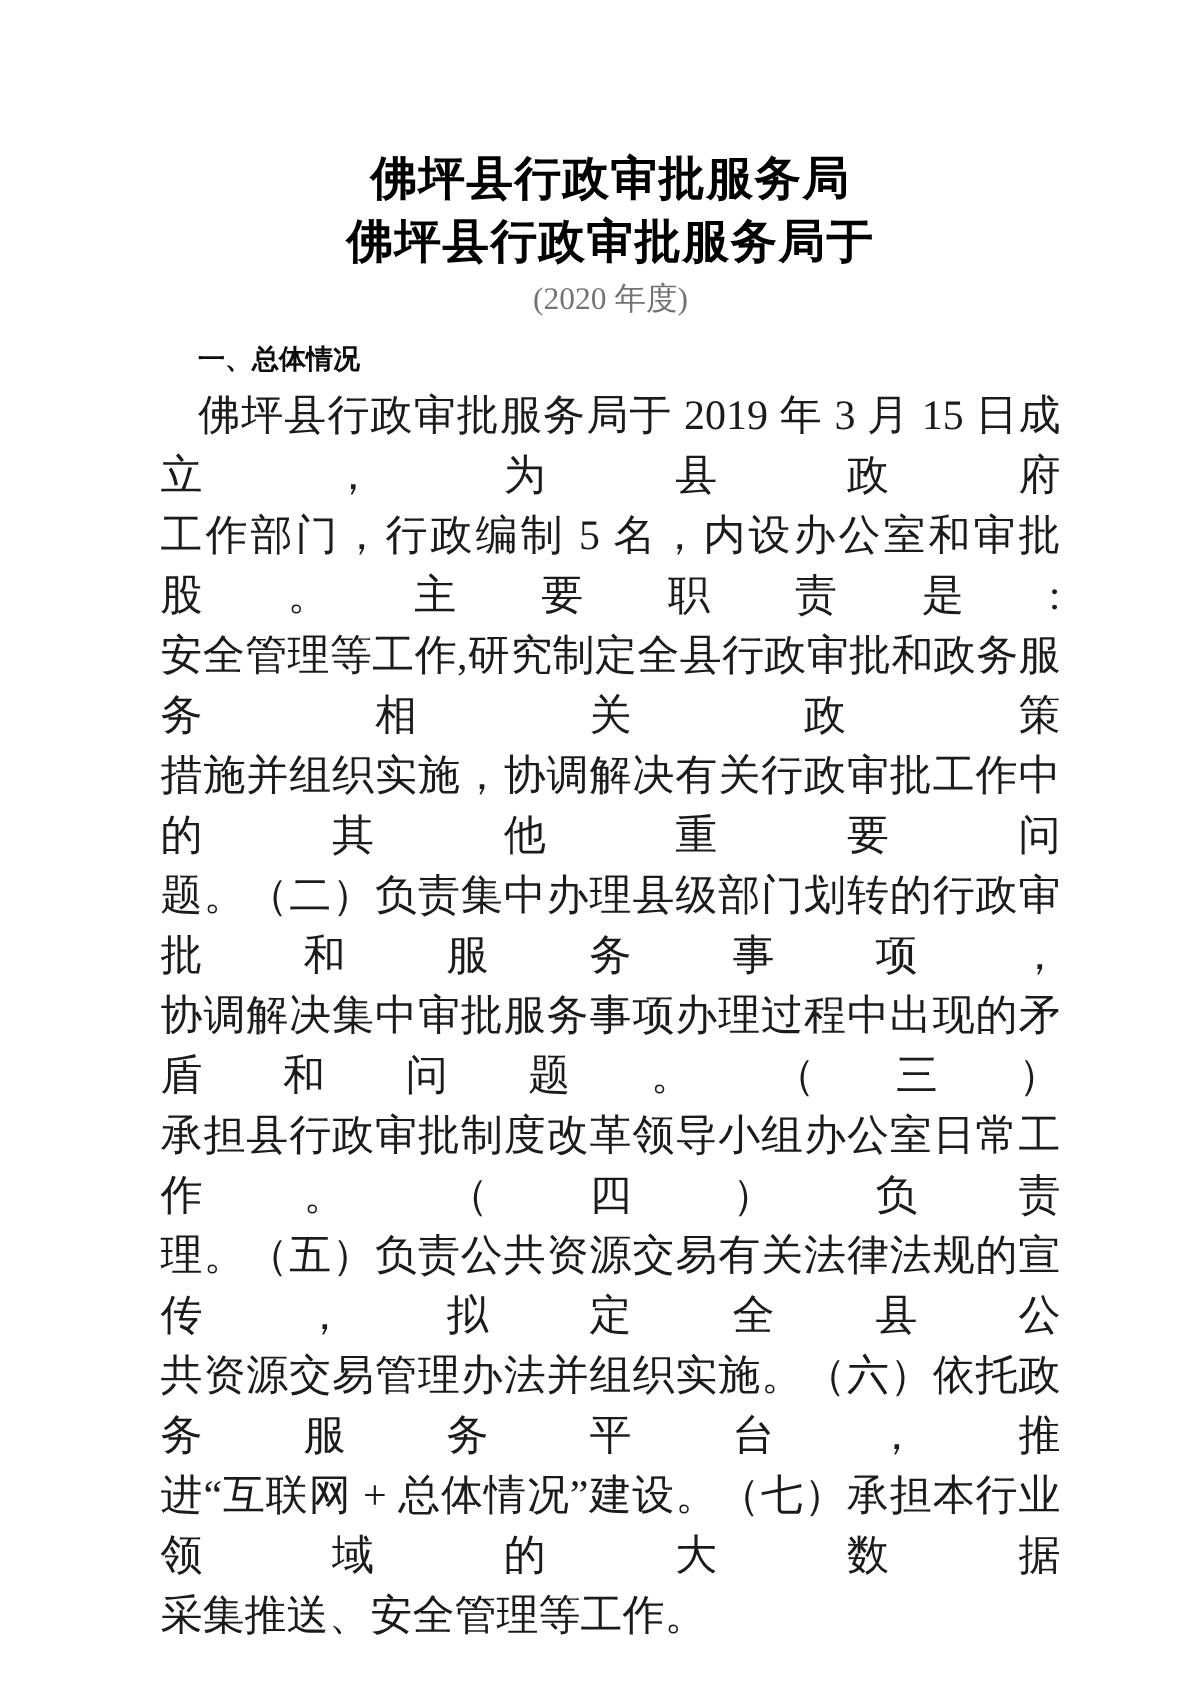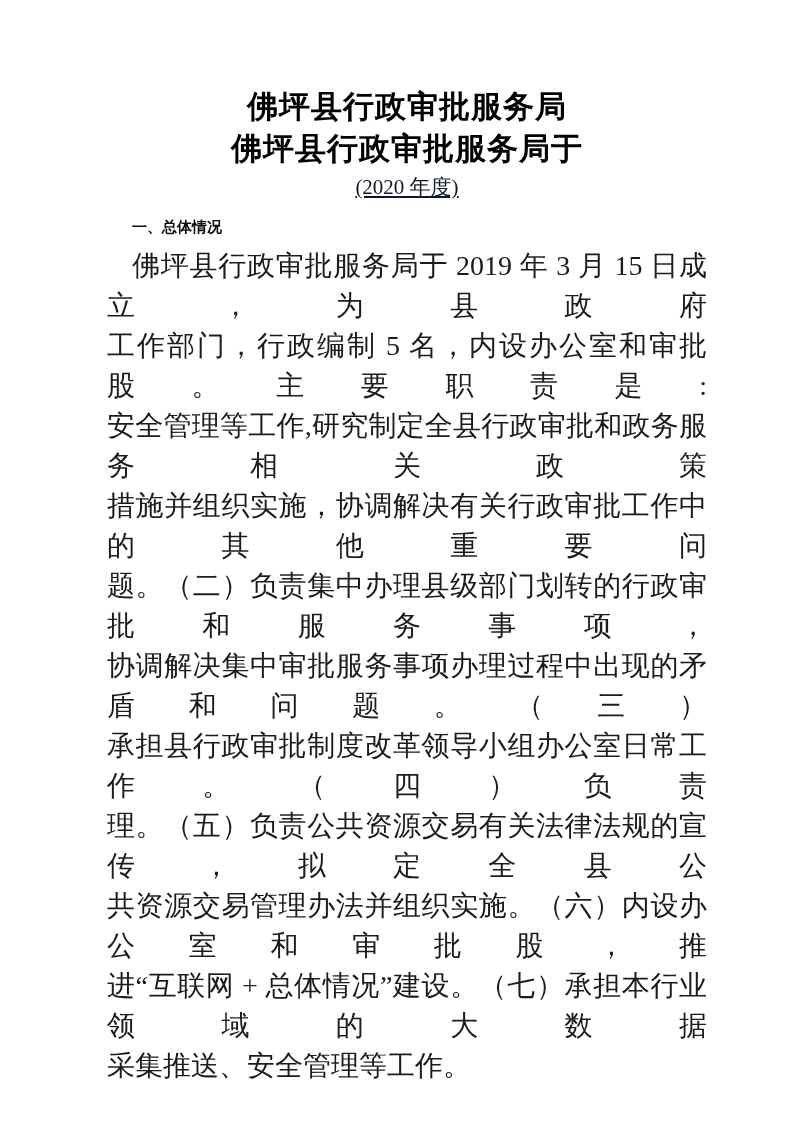--- a/index.html
+++ b/index.html
@@ -18,39 +18,39 @@
     width: 793px;
     height: 1122px;
     background: #ffffff;
     overflow: hidden;
   }
   .titles {
     padding-top: 86px;
     margin-left: 107px;
     width: 600px;
     text-align: center;
+    margin-top: 12px;
   }
   .title {
     font-size: 31px;
     font-weight: 700;
     line-height: 42px;
     color: #000000;
     letter-spacing: 1px;
   }
   .subtitle {
     font-size: 21px;
     line-height: 30px;
     margin-top: 2px;
-    color: #0f172a;
-    text-decoration: underline;
+    color: #737373;
   }
   .heading {
     margin: 10px 0 0 107px;
     width: 600px;
-    font-size: 15px;
+    font-size: 18px;
     font-weight: 700;
     line-height: 30px;
     text-indent: 25px;
     color: #0d0d0d;
   }
   .body-text {
     margin-left: 107px;
     margin-top: 4px;
     width: 600px;
     font-size: 28px;
@@ -82,17 +82,17 @@
 
   <div class="body-text">
       <div class="body-line">佛坪县行政审批服务局于 2019 年 3 月 15 日成立，为县政府</div>
       <div class="body-line">工作部门，行政编制 5 名，内设办公室和审批股。主要职责是:</div>
       <div class="body-line">安全管理等工作,研究制定全县行政审批和政务服务相关政策</div>
       <div class="body-line">措施并组织实施，协调解决有关行政审批工作中的其他重要问</div>
       <div class="body-line">题。（二）负责集中办理县级部门划转的行政审批和服务事项，</div>
       <div class="body-line">协调解决集中审批服务事项办理过程中出现的矛盾和问题。（三）</div>
       <div class="body-line">承担县行政审批制度改革领导小组办公室日常工作。（四）负责</div>
       <div class="body-line">理。（五）负责公共资源交易有关法律法规的宣传，拟定全县公</div>
-      <div class="body-line">共资源交易管理办法并组织实施。（六）内设办公室和审批股，推</div>
+      <div class="body-line">共资源交易管理办法并组织实施。（六）依托政务服务平台，推</div>
       <div class="body-line">进“互联网 + 总体情况”建设。（七）承担本行业领域的大数据</div>
       <div class="body-line">采集推送、安全管理等工作。</div>
     </div>
 </div>
 
 </body></html>

